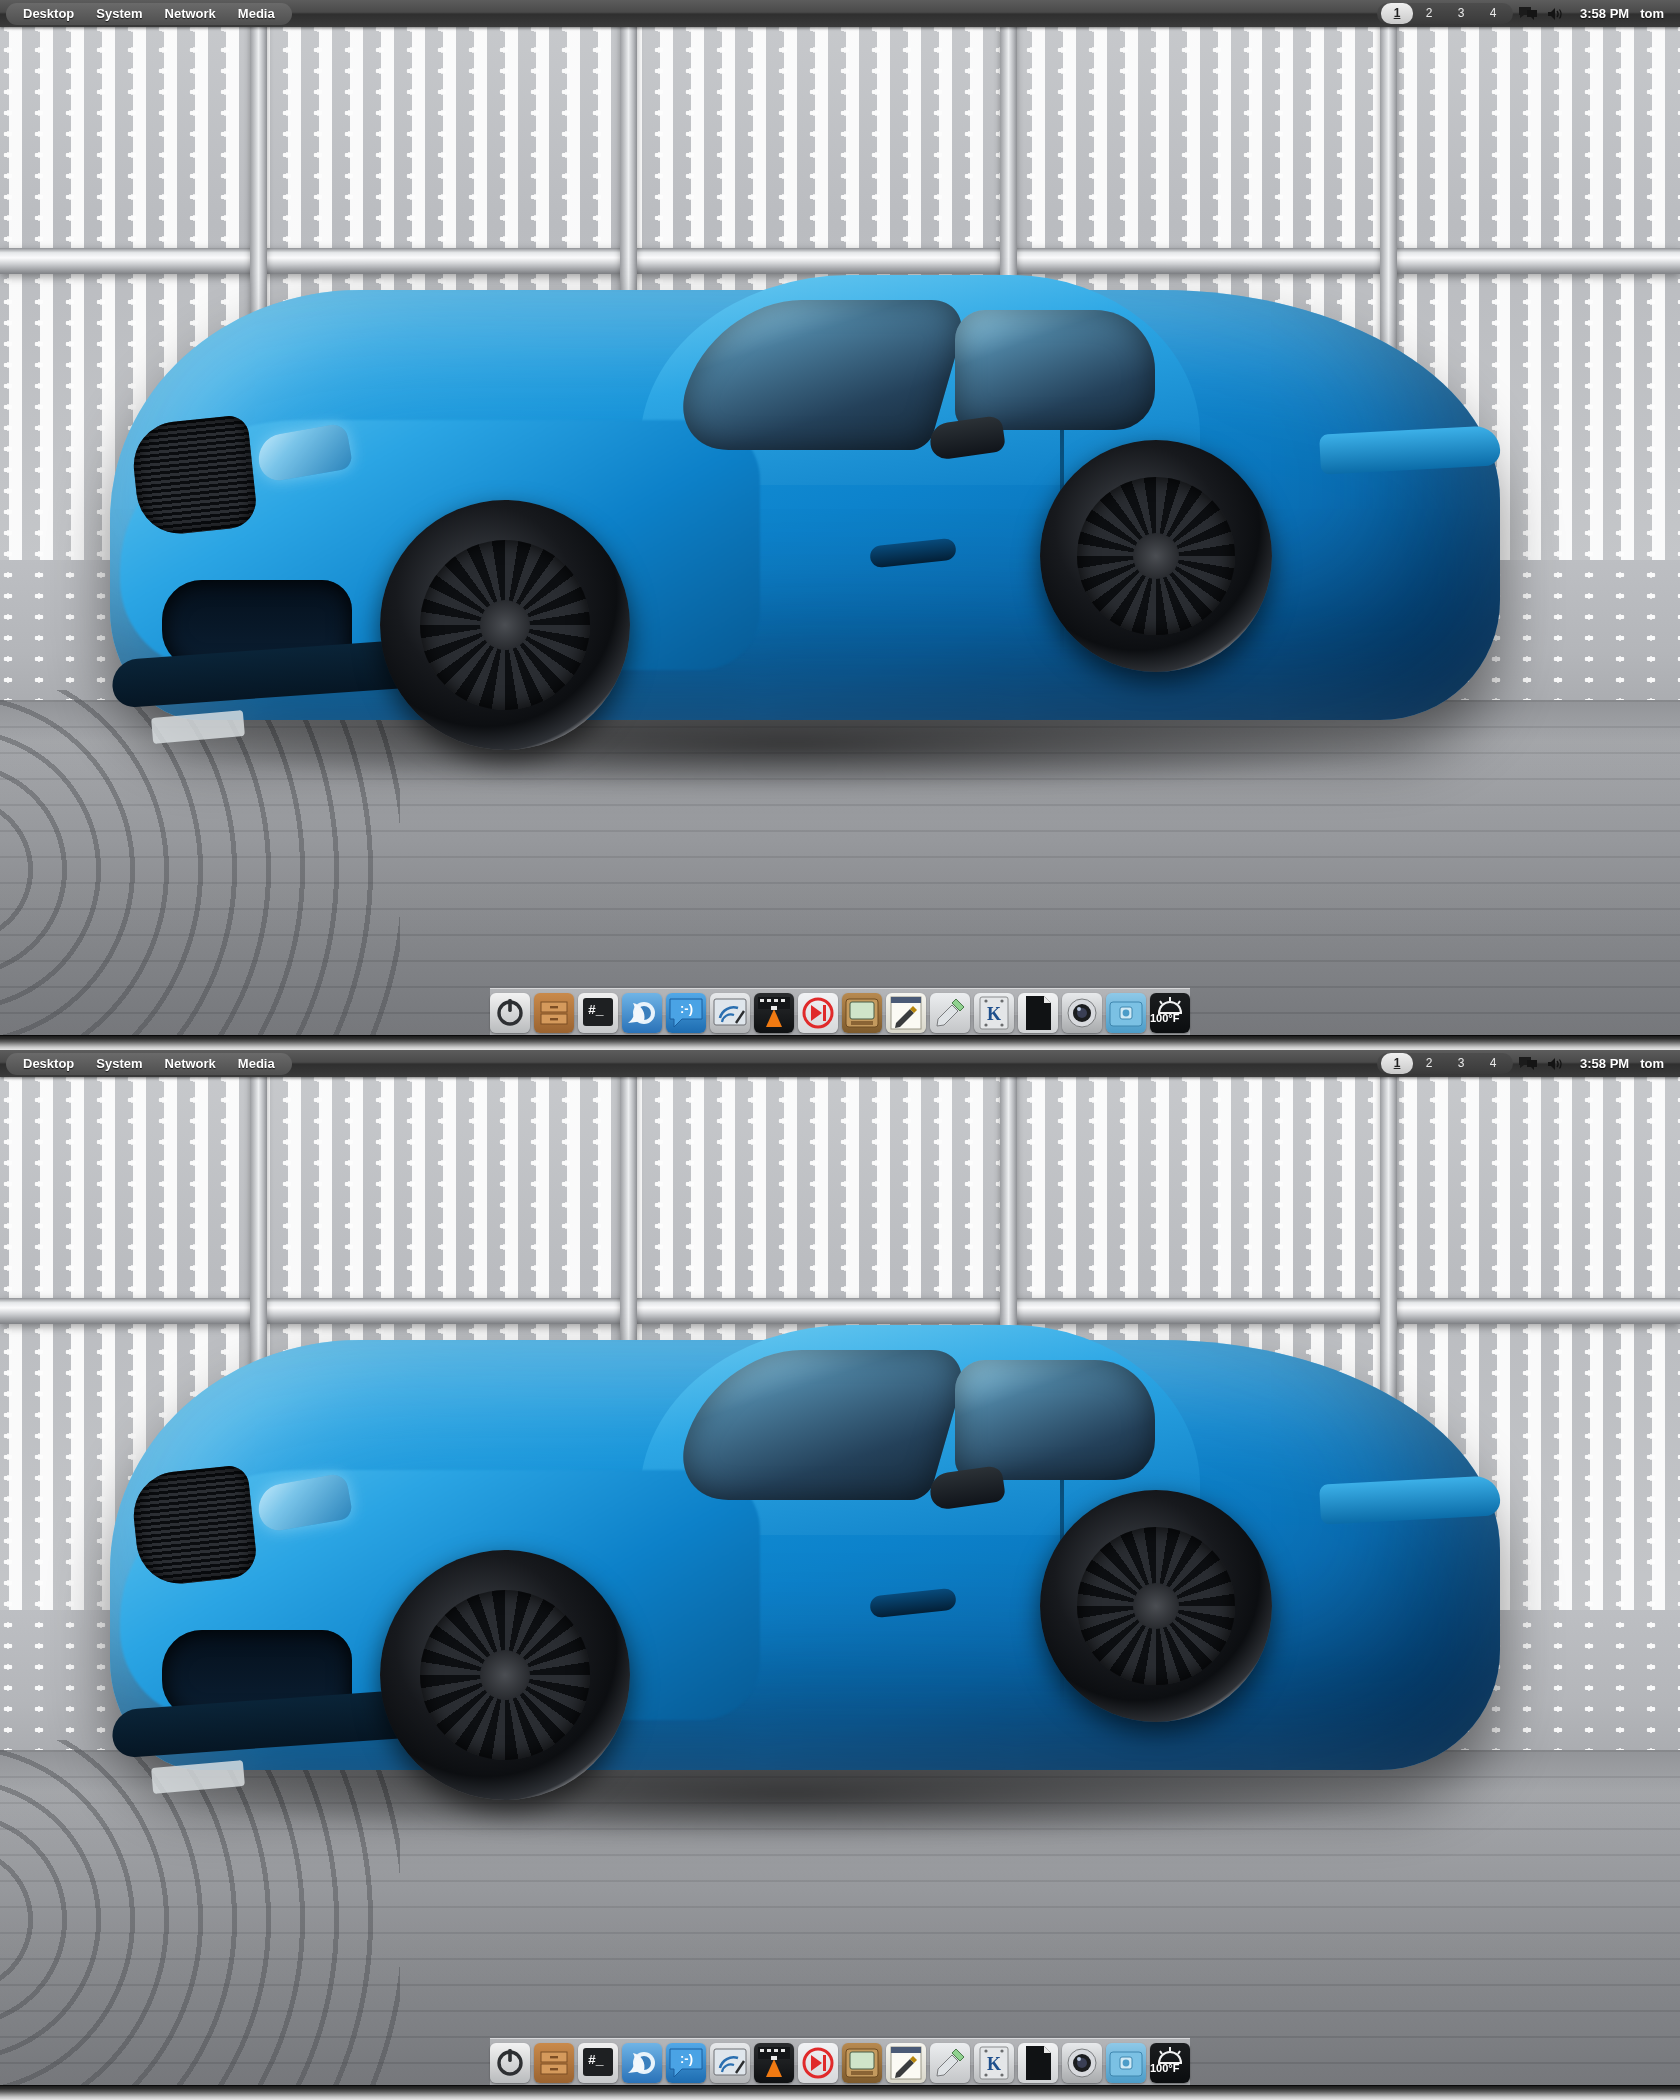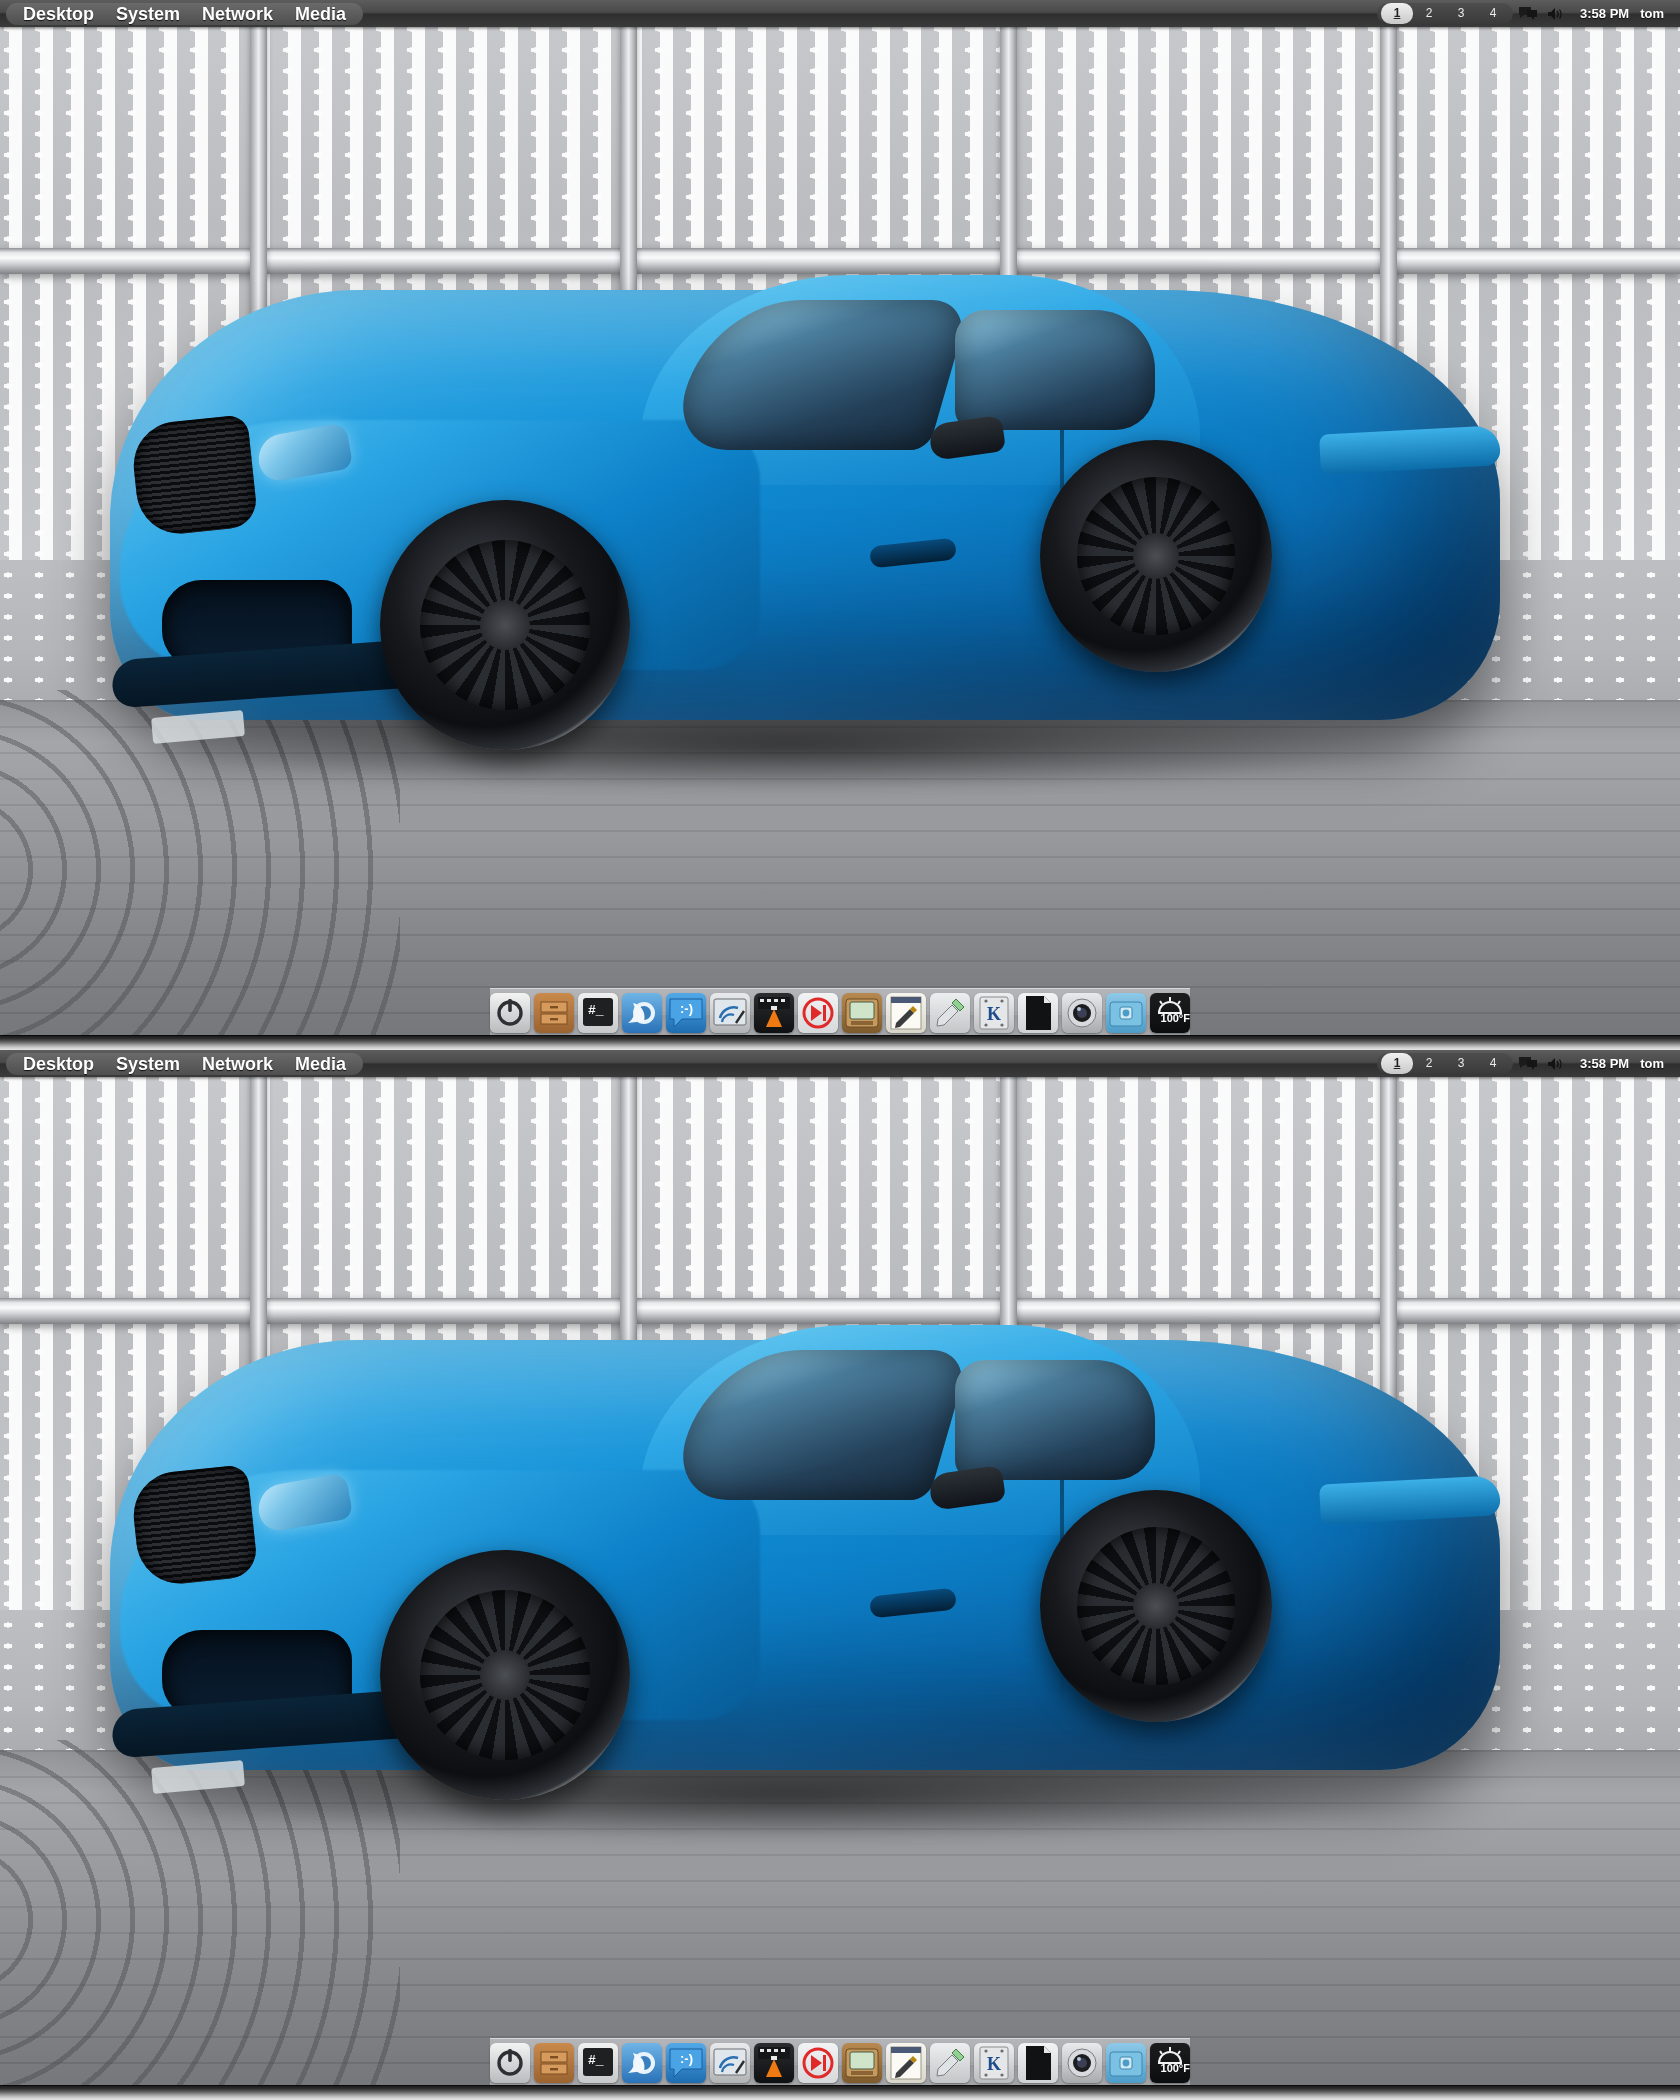--- a/index.html
+++ b/index.html
@@ -171,21 +171,21 @@
   .panel {
     position: absolute; left: 0; top: 0; width: 1680px; height: 27px;
     background: linear-gradient(to bottom, #5c5c5c 0%, #4a4a4a 45%, #2f2f2f 52%, #3a3a3a 100%);
     display: flex; align-items: center;
     box-shadow: 0 1px 3px rgba(0,0,0,.55);
     z-index: 50;
   }
   .panel-menu { display: flex; align-items: center; height: 22px; margin-left: 6px;
     background: linear-gradient(to bottom, #6a6a6a, #4f4f4f); border-radius: 11px; padding: 0 6px; }
   .panel-menu .mi {
-    color: #fff; font-size: 18px; font-weight: bold; padding: 0 11px; line-height: 22px;
+    color: #fff; font-size: 13px; font-weight: bold; padding: 0 11px; line-height: 22px;
     text-shadow: 0 1px 1px rgba(0,0,0,.8); cursor: default; white-space: nowrap;
   }
   .panel-spacer { flex: 1; }
   .panel-right { display: flex; align-items: center; gap: 2px; margin-right: 10px; }
   .pager { display: flex; align-items: center; height: 21px;
     background: linear-gradient(to bottom, #4d4d4d, #3a3a3a); border-radius: 11px; padding: 0 4px; }
   .pager .pg { width: 32px; text-align: center; color: #eaeaea; font-size: 12px; line-height: 21px; }
   .pager .pg.active { background: linear-gradient(to bottom, #f0f0f0, #c9c9c9); color: #222;
     border-radius: 10px; text-decoration: underline; font-weight: bold; }
   .tray-ico { width: 26px; height: 20px; display: flex; align-items: center; justify-content: center; }
@@ -203,21 +203,21 @@
     border-top: 1px solid rgba(255,255,255,.55);
     display: flex; align-items: center; justify-content: center; gap: 4px;
   }
   .dock-floor {
     position: absolute; left: 0; bottom: 0; width: 1680px; height: 15px;
     background: linear-gradient(to bottom, #1b1b1b 0%, #2d2d2d 18%, #5c5c5c 40%, #9a9a9a 62%, #c8c8c8 80%, #e6e6e6 100%);
     border-top: 1px solid #0a0a0a;
   }
   .dock-icon { width: 40px; height: 40px; border-radius: 6px; position: relative; flex: none;
     box-shadow: 0 1px 2px rgba(0,0,0,.35); overflow: hidden; }
-  .di-label { position: absolute; left: 0; right: 0; bottom: 3px; text-align: right;
+  .di-label { position: absolute; left: 0; right: 0; bottom: 3px; text-align: left;
     font-size: 10px; font-weight: bold; color: #fff; }
 </style>
 </head>
 <body>
 
 <div class="screen" id="screen-top">
 
   <div class="wallpaper">
     <div class="wall-base"></div>
     <div class="wall-metal"></div>

